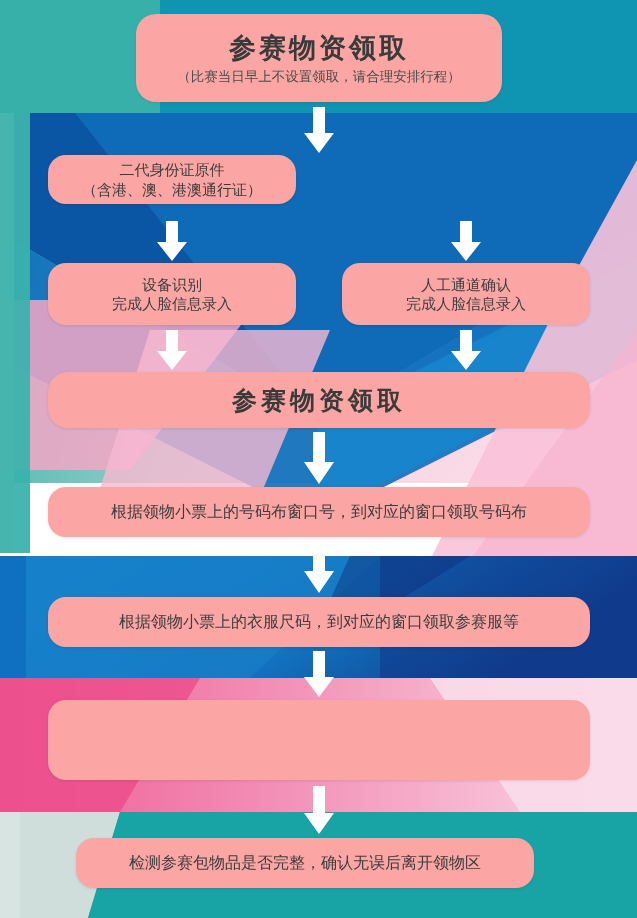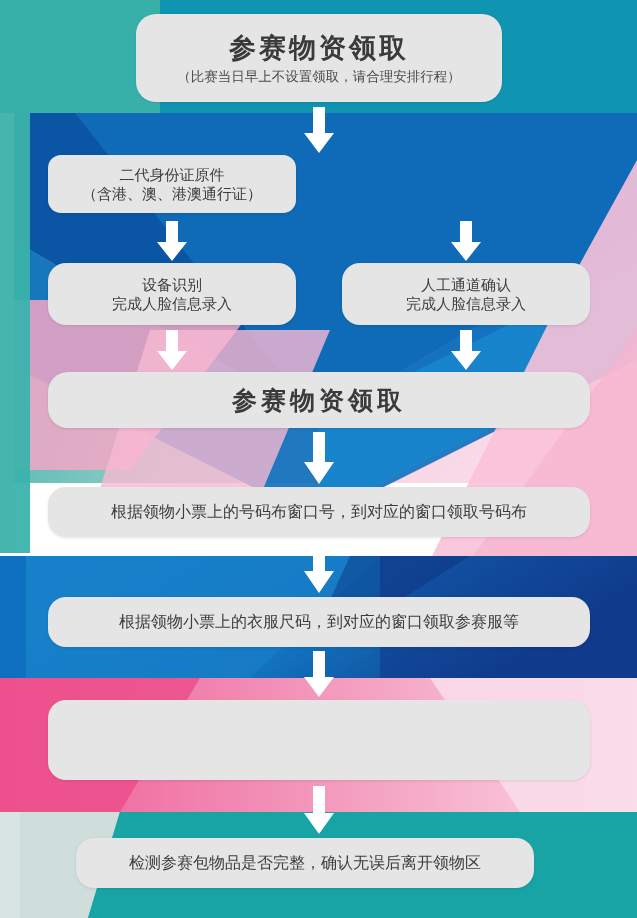--- a/index.html
+++ b/index.html
@@ -33,21 +33,21 @@
     position: absolute;
     inset: 0;
     z-index: 5;
     display: flex;
     flex-direction: column;
     align-items: center;
   }
 
   .card {
     position: absolute;
-    background: #e5e5e5;
+    background: #fca5a5;
     border-radius: 18px;
     box-shadow: 0 1px 3px rgba(0,0,0,0.10);
     display: flex;
     flex-direction: column;
     align-items: center;
     justify-content: center;
     box-sizing: border-box;
     color: #3d3d3d;
     text-align: center;
   }
@@ -77,22 +77,21 @@
     font-size: 13.5px;
     color: #4a4a4a;
     letter-spacing: 0px;
   }
 
   
   .c-id-cn {
     left: 48px;
     top: 155px;
     width: 248px;
-    height: 58px;
-    border-radius: 13px;
+    height: 49px;
   }
   .c-id-other {
     left: 342px;
     top: 155px;
     width: 248px;
     height: 62px;
   }
   .c-face-auto {
     left: 48px;
     top: 263px;

